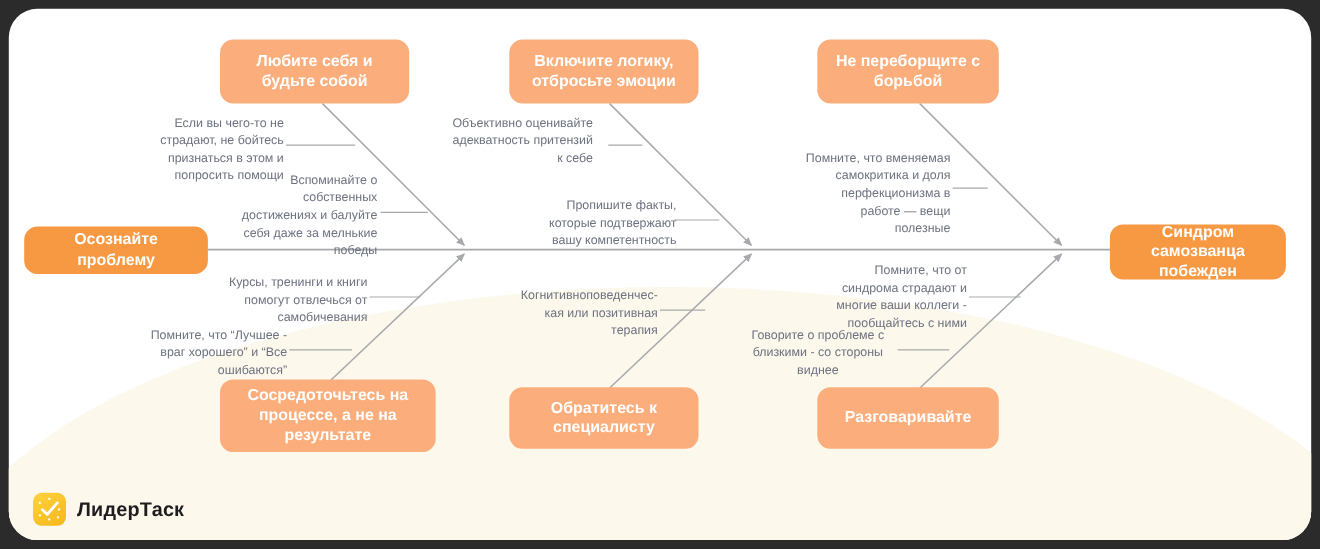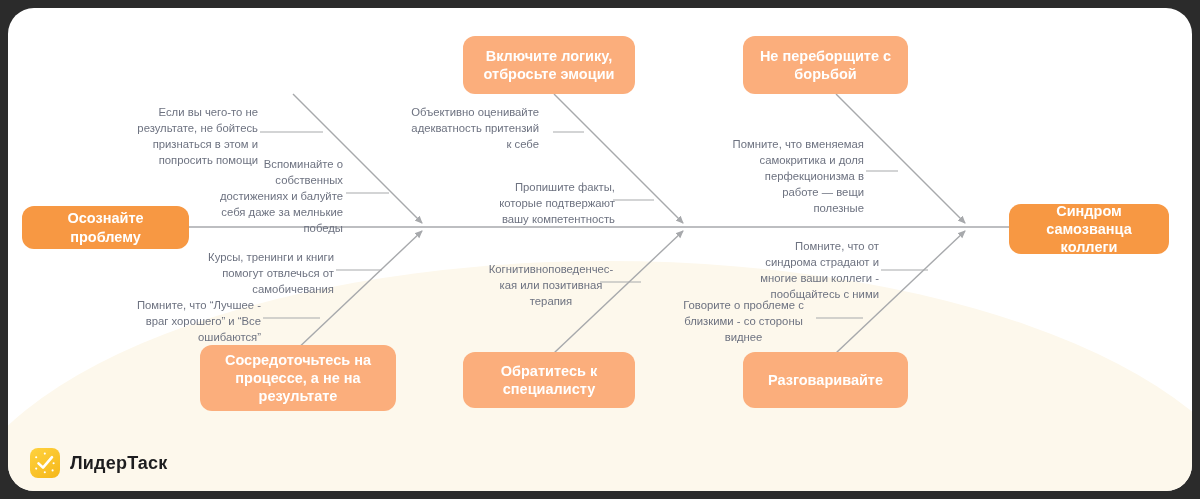--- a/index.html
+++ b/index.html
@@ -79,42 +79,45 @@
 
       <line x1="873" y1="262" x2="920" y2="262" stroke="#a7a9ac" stroke-width="1.1"></line>
       <line x1="808" y1="310" x2="855" y2="310" stroke="#a7a9ac" stroke-width="1.1"></line>
     </svg>
 
     <div class="node endpoint" style="left:14px;top:198px;width:167px;height:43px;">
       <span>Осознайте проблему</span>
     </div>
 
     <div class="node endpoint" style="left:1001px;top:196px;width:160px;height:50px;">
-      <span>Синдром самозванца коллеги</span>
+      <span>Синдром самозванца побежден</span>
     </div>
 
+    <div class="node cat" style="left:192px;top:28px;width:172px;height:58px;">
+      <span>Любите себя и будьте собой</span>
+    </div>
     <div class="node cat" style="left:455px;top:28px;width:172px;height:58px;">
       <span>Включите логику, отбросьте эмоции</span>
     </div>
     <div class="node cat" style="left:735px;top:28px;width:165px;height:58px;">
       <span>Не переборщите с борьбой</span>
     </div>
 
     <div class="node cat" style="left:192px;top:337px;width:196px;height:66px;">
       <span>Сосредоточьтесь на процессе, а не на результате</span>
     </div>
     <div class="node cat" style="left:455px;top:344px;width:172px;height:56px;">
       <span>Обратитесь к специалисту</span>
     </div>
     <div class="node cat" style="left:735px;top:344px;width:165px;height:56px;">
       <span>Разговаривайте</span>
     </div>
 
     <div class="note r" style="left:105px;top:96px;width:145px;">Если вы чего-то не
-результате, не бойтесь
+страдают, не бойтесь
 признаться в этом и
 попросить помощи</div>
     <div class="note r" style="left:190px;top:148px;width:145px;">Вспоминайте о
 собственных
 достижениях и балуйте
 себя даже за мелнькие
 победы</div>
 
     <div class="note r" style="left:388px;top:96px;width:143px;">Объективно оценивайте
 адекватность притензий
@@ -129,21 +132,21 @@
 работе — вещи
 полезные</div>
 
     <div class="note r" style="left:185px;top:241px;width:141px;">Курсы, тренинги и книги
 помогут отвлечься от
 самобичевания</div>
     <div class="note r" style="left:110px;top:289px;width:143px;">Помните, что “Лучшее -
 враг хорошего” и “Все
 ошибаются”</div>
 
-    <div class="note r" style="left:472px;top:253px;width:142px;text-align:center;">Когнитивноповеденчес-
+    <div class="note r" style="left:448px;top:253px;width:142px;">Когнитивноповеденчес-
 кая или позитивная
 терапия</div>
 
     <div class="note r" style="left:730px;top:230px;width:141px;">Помните, что от
 синдрома страдают и
 многие ваши коллеги -
 пообщайтесь с ними</div>
     <div class="note r" style="left:665px;top:289px;width:141px;text-align:center;">Говорите о проблеме с
 близкими - со стороны
 виднее</div>

